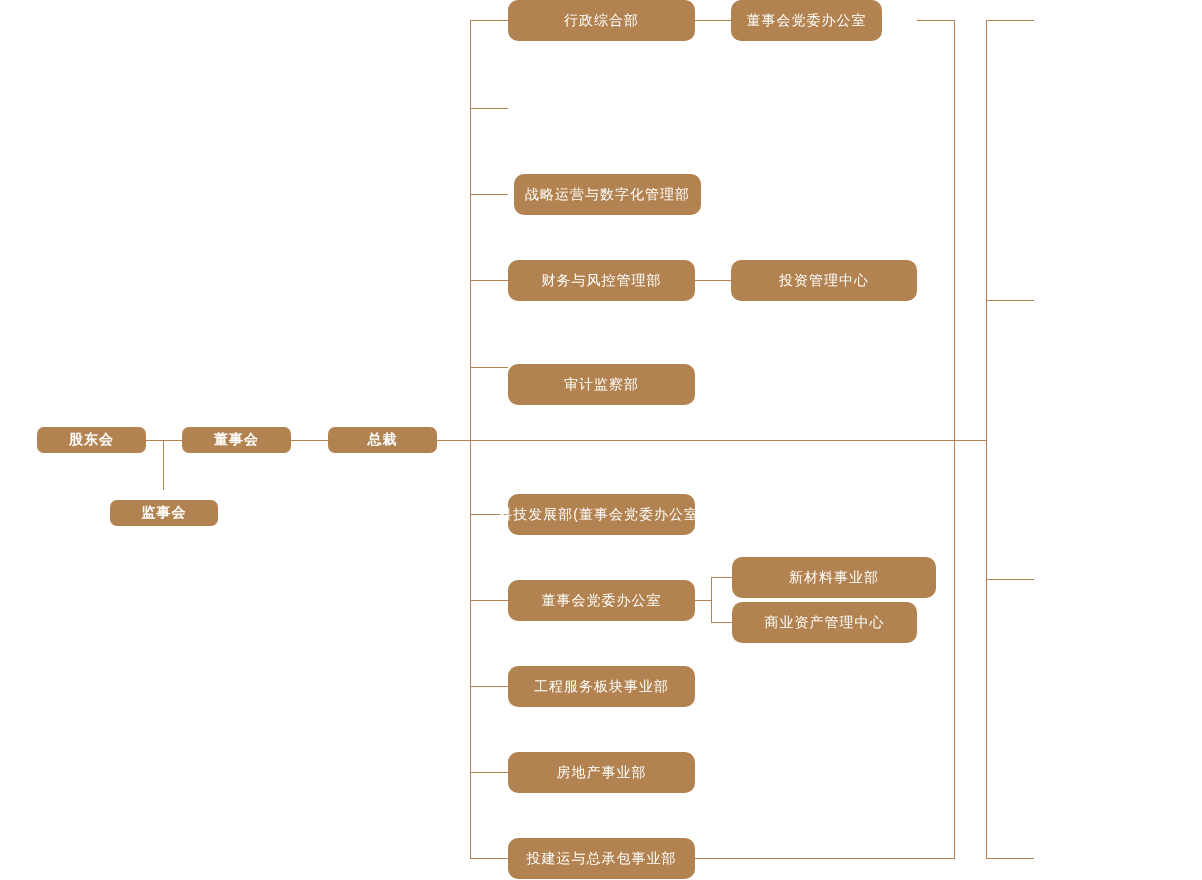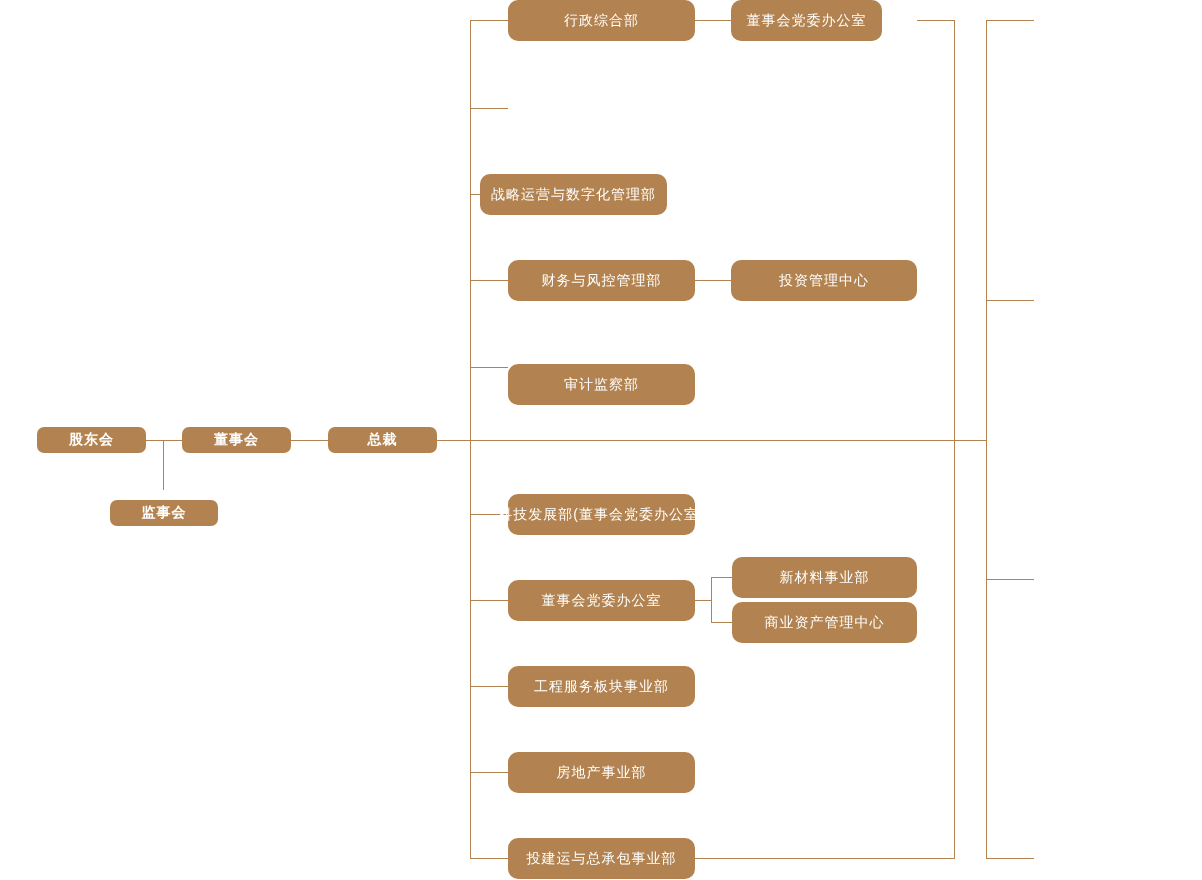--- a/index.html
+++ b/index.html
@@ -78,27 +78,27 @@
   <div class="hl" style="left:986px;top:300px;width:48px"></div>
   <div class="hl" style="left:986px;top:579px;width:48px"></div>
   <div class="hl" style="left:986px;top:858px;width:48px"></div>
 
   <div class="node small" style="left:37px;top:427px">股东会</div>
   <div class="node small" style="left:182px;top:427px">董事会</div>
   <div class="node small" style="left:328px;top:427px">总裁</div>
   <div class="node small" style="left:110px;top:500px;width:108px">监事会</div>
 
   <div class="node dept" style="left:508px;top:0px">行政综合部</div>
-  <div class="node dept" style="left:480px;top:174px">战略运营与数字化管理部</div>
+  <div class="node dept" style="left:514px;top:174px">战略运营与数字化管理部</div>
   <div class="node dept" style="left:508px;top:260px">财务与风控管理部</div>
   <div class="node dept" style="left:508px;top:364px">审计监察部</div>
   <div class="node dept" style="left:508px;top:494px">科技发展部(董事会党委办公室)</div>
   <div class="node dept" style="left:508px;top:580px">董事会党委办公室</div>
   <div class="node dept" style="left:508px;top:666px">工程服务板块事业部</div>
   <div class="node dept" style="left:508px;top:752px">房地产事业部</div>
   <div class="node dept" style="left:508px;top:838px">投建运与总承包事业部</div>
 
   <div class="node dept" style="left:731px;top:0px;width:151px">董事会党委办公室</div>
   <div class="node dept" style="left:731px;top:260px;width:186px">投资管理中心</div>
-  <div class="node dept" style="left:732px;top:557px;width:185px">新材料事业部</div>
+  <div class="node dept" style="left:732px;top:557px;width:204px">新材料事业部</div>
   <div class="node dept" style="left:732px;top:602px;width:185px">商业资产管理中心</div>
 
 </div>
 
 </body></html>

